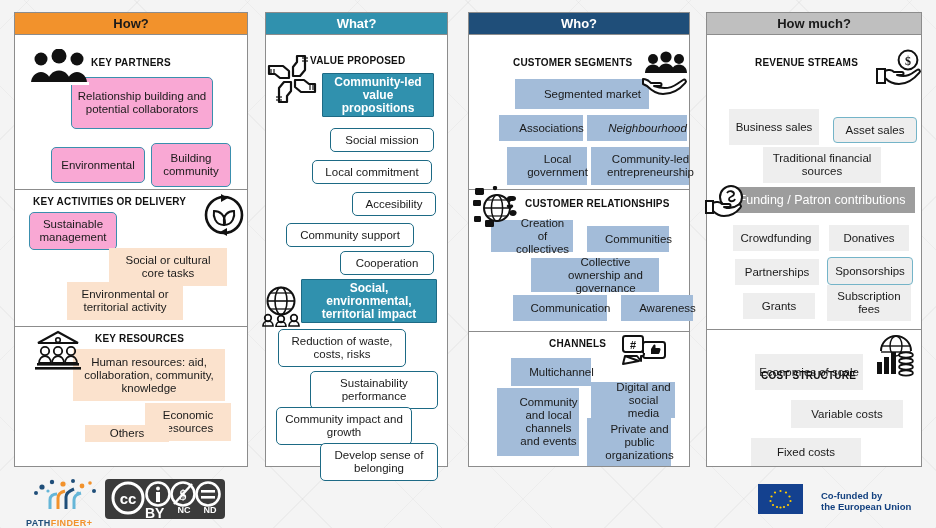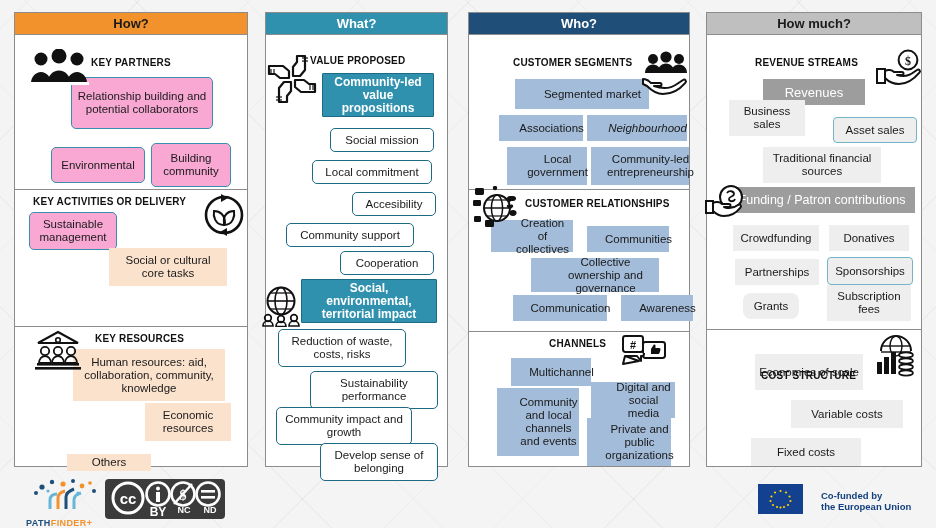--- a/index.html
+++ b/index.html
@@ -120,41 +120,42 @@
           <path d="M5 23 A18 18 0 0 1 23 5" fill="none" stroke="#111" stroke-width="2.6"></path>
           <polygon points="20,2 27,6 20,10" fill="#111"></polygon>
           <polygon points="26,44 19,40 26,36" fill="#111"></polygon>
           <path d="M23 33 C14 33 12 24 13 19 C19 19 24 23 24 31 Z" fill="none" stroke="#111" stroke-width="2"></path>
           <path d="M23 33 C32 33 34 24 33 19 C27 19 22 23 23 31 Z" fill="none" stroke="#111" stroke-width="2"></path>
           <line x1="23" y1="33" x2="23" y2="23" stroke="#111" stroke-width="2"></line>
         </svg>
       </span>
       <div class="chip c1b" style="left:14px;top:22px;width:88px;height:38px;">Sustainable management</div>
       <div class="chip c1" style="left:94px;top:58px;width:118px;height:38px;">Social or cultural core tasks</div>
+      <div class="chip c1" style="left:52px;top:92px;width:116px;height:38px;">Environmental or territorial activity</div>
     </div>
 
     <div class="section" style="height:141px;">
       <div class="sec-title" style="left:80px;top:6px;">KEY RESOURCES</div>
       <span class="icon" style="left:20px;top:2px;">
         <svg width="46" height="42" viewBox="0 0 46 42">
           <path d="M23 3 L43 14 L3 14 Z" fill="none" stroke="#111" stroke-width="2"></path>
           <circle cx="23" cy="11" r="2.3" fill="none" stroke="#111" stroke-width="1.6"></circle>
           <circle cx="10" cy="22" r="4.2" fill="none" stroke="#111" stroke-width="1.8"></circle>
           <circle cx="23" cy="22" r="4.2" fill="none" stroke="#111" stroke-width="1.8"></circle>
           <circle cx="36" cy="22" r="4.2" fill="none" stroke="#111" stroke-width="1.8"></circle>
           <path d="M4 34c0-4 2.8-7 6-7s6 3 6 7z" fill="none" stroke="#111" stroke-width="1.8"></path>
           <path d="M17 34c0-4 2.8-7 6-7s6 3 6 7z" fill="none" stroke="#111" stroke-width="1.8"></path>
           <path d="M30 34c0-4 2.8-7 6-7s6 3 6 7z" fill="none" stroke="#111" stroke-width="1.8"></path>
           <rect x="2" y="34" width="42" height="2.6" fill="#111"></rect>
           <rect x="0" y="38" width="46" height="2.6" fill="#111"></rect>
         </svg>
       </span>
       <div class="chip c1" style="left:58px;top:22px;width:152px;height:52px;">Human resources: aid, collaboration, community, knowledge</div>
       <div class="chip c1" style="left:130px;top:76px;width:86px;height:38px;">Economic resources</div>
-      <div class="chip c1" style="left:52px;top:98px;width:84px;height:17px;margin-top:29px;">Others</div>
+      <div class="chip c1" style="left:70px;top:98px;width:84px;height:17px;">Others</div>
     </div>
   </div>
 
   <div class="col" style="left:265px;top:12px;width:183px;height:455px;">
     <div class="col-head" style="background:#3091AE;">What?</div>
 
     <div class="section" style="height:432px;">
       <div class="sec-title" style="left:44px;top:20px;">VALUE PROPOSED</div>
       <span class="icon" style="left:0px;top:18px;">
         <svg width="52" height="52" viewBox="0 0 52 52">
@@ -280,38 +281,37 @@
     <div class="section" style="height:294px;">
       <div class="sec-title" style="left:48px;top:22px;">REVENUE STREAMS</div>
       <span class="icon" style="left:168px;top:14px;">
         <svg width="48" height="42" viewBox="0 0 48 42">
           <circle cx="33" cy="11" r="9.4" fill="#fff" stroke="#111" stroke-width="2"></circle>
           <text x="33" y="15.5" font-size="12" font-family="serif" text-anchor="middle" fill="#111" font-weight="bold">$</text>
           <rect x="2" y="20" width="8" height="14" fill="#fff" stroke="#111" stroke-width="2"></rect>
           <path d="M10 22c3-2 7-1 9 1h8c2 0 2 3 0 3h-5c6 2 12 1 17-3l3-2c2-1.3 4 1 2.4 2.6C39 30 32 35 24 35c-6 0-11-3-14-6z" fill="#fff" stroke="#111" stroke-width="2" stroke-linejoin="round"></path>
         </svg>
       </span>
-      <div class="chip c4hi" style="left:56px;top:44px;width:102px;height:26px;font-size:13px;">Revenues</div>
-      <div class="chip c4" style="left:22px;top:65px;width:76px;height:36px;">Business sales</div>
+      <div class="chip c4" style="left:22px;top:74px;width:90px;height:36px;">Business sales</div>
       <div class="chip c4b" style="left:126px;top:82px;width:84px;height:26px;">Asset sales</div>
       <div class="chip c4" style="left:56px;top:112px;width:118px;height:36px;">Traditional financial sources</div>
       <div class="chip c4hi" style="left:22px;top:152px;width:186px;height:26px;font-size:12.5px;">Funding / Patron contributions</div>
       <span class="icon" style="left:-2px;top:150px;">
         <svg width="48" height="36" viewBox="0 0 48 36">
           <circle cx="26" cy="12" r="11" fill="#fff" stroke="#111" stroke-width="2"></circle>
           <path d="M22 8c2-3 7-2 7 1s-5 2-5 5 5 3 6 0" fill="none" stroke="#111" stroke-width="1.8"></path>
           <rect x="1" y="16" width="7" height="12" fill="#fff" stroke="#111" stroke-width="2"></rect>
           <path d="M8 18c3-2 7-1 9 1h7c2 0 2 3 0 3h-5c5 2 10 1 14-2c2-1.4 4 1 2.4 2.6C32 27 26 31 19 31c-5 0-9-3-11-5z" fill="#fff" stroke="#111" stroke-width="2" stroke-linejoin="round"></path>
         </svg>
       </span>
       <div class="chip c4" style="left:26px;top:190px;width:86px;height:26px;">Crowdfunding</div>
       <div class="chip c4" style="left:122px;top:190px;width:80px;height:26px;">Donatives</div>
       <div class="chip c4" style="left:28px;top:224px;width:84px;height:26px;">Partnerships</div>
       <div class="chip c4b" style="left:120px;top:222px;width:86px;height:28px;">Sponsorships</div>
-      <div class="chip c4" style="left:36px;top:258px;width:56px;height:26px;border-radius:8px;">Grants</div>
+      <div class="chip c4" style="left:36px;top:258px;width:72px;height:26px;">Grants</div>
       <div class="chip c4" style="left:120px;top:250px;width:84px;height:36px;">Subscription fees</div>
     </div>
 
     <div class="section" style="height:138px;">
       <div class="sec-title" style="left:54px;top:8px;margin-top:32px;">COST STRUCTURE</div>
       <span class="icon" style="left:166px;top:2px;">
         <svg width="46" height="46" viewBox="0 0 46 46">
           <path d="M23 4a15 15 0 0 1 15 15" fill="none" stroke="#111" stroke-width="2"></path>
           <path d="M8 19A15 15 0 0 1 23 4" fill="none" stroke="#111" stroke-width="2"></path>
           <ellipse cx="23" cy="14" rx="6" ry="10" fill="none" stroke="#111" stroke-width="1.4"></ellipse>
@@ -363,21 +363,21 @@
       <rect x="51" y="13" width="4" height="10" fill="#fff"></rect>
       <circle cx="78" cy="15" r="11.5" fill="none" stroke="#fff" stroke-width="2.6"></circle>
       <text x="78" y="21" font-size="14" text-anchor="middle" fill="#fff" font-family="serif" font-weight="bold">$</text>
       <line x1="69" y1="25" x2="87" y2="5" stroke="#fff" stroke-width="2.4"></line>
       <circle cx="103" cy="15" r="11.5" fill="none" stroke="#fff" stroke-width="2.6"></circle>
       <rect x="96" y="11" width="14" height="2.6" fill="#fff"></rect>
       <rect x="96" y="17" width="14" height="2.6" fill="#fff"></rect>
     </svg>
     <div style="position:absolute;left:0;top:26px;width:120px;display:flex;">
       <span style="width:40px"></span>
-      <span style="width:26px;text-align:center;color:#fff;font-size:12px;font-weight:bold;">BY</span>
+      <span style="width:26px;color:#fff;font-size:14px;font-weight:bold;">BY</span>
       <span style="width:26px;text-align:center;color:#fff;font-size:9px;font-weight:bold;">NC</span>
       <span style="width:26px;text-align:center;color:#fff;font-size:9px;font-weight:bold;">ND</span>
     </div>
   </div>
 
   <div class="footer-logo" style="left:758px;top:484px;width:170px;height:34px;display:flex;align-items:center;gap:18px;">
     <span>
       <svg width="45" height="30" viewBox="0 0 45 30">
         <rect width="45" height="30" fill="#14418F"></rect>
         <g fill="#FFCC00">

